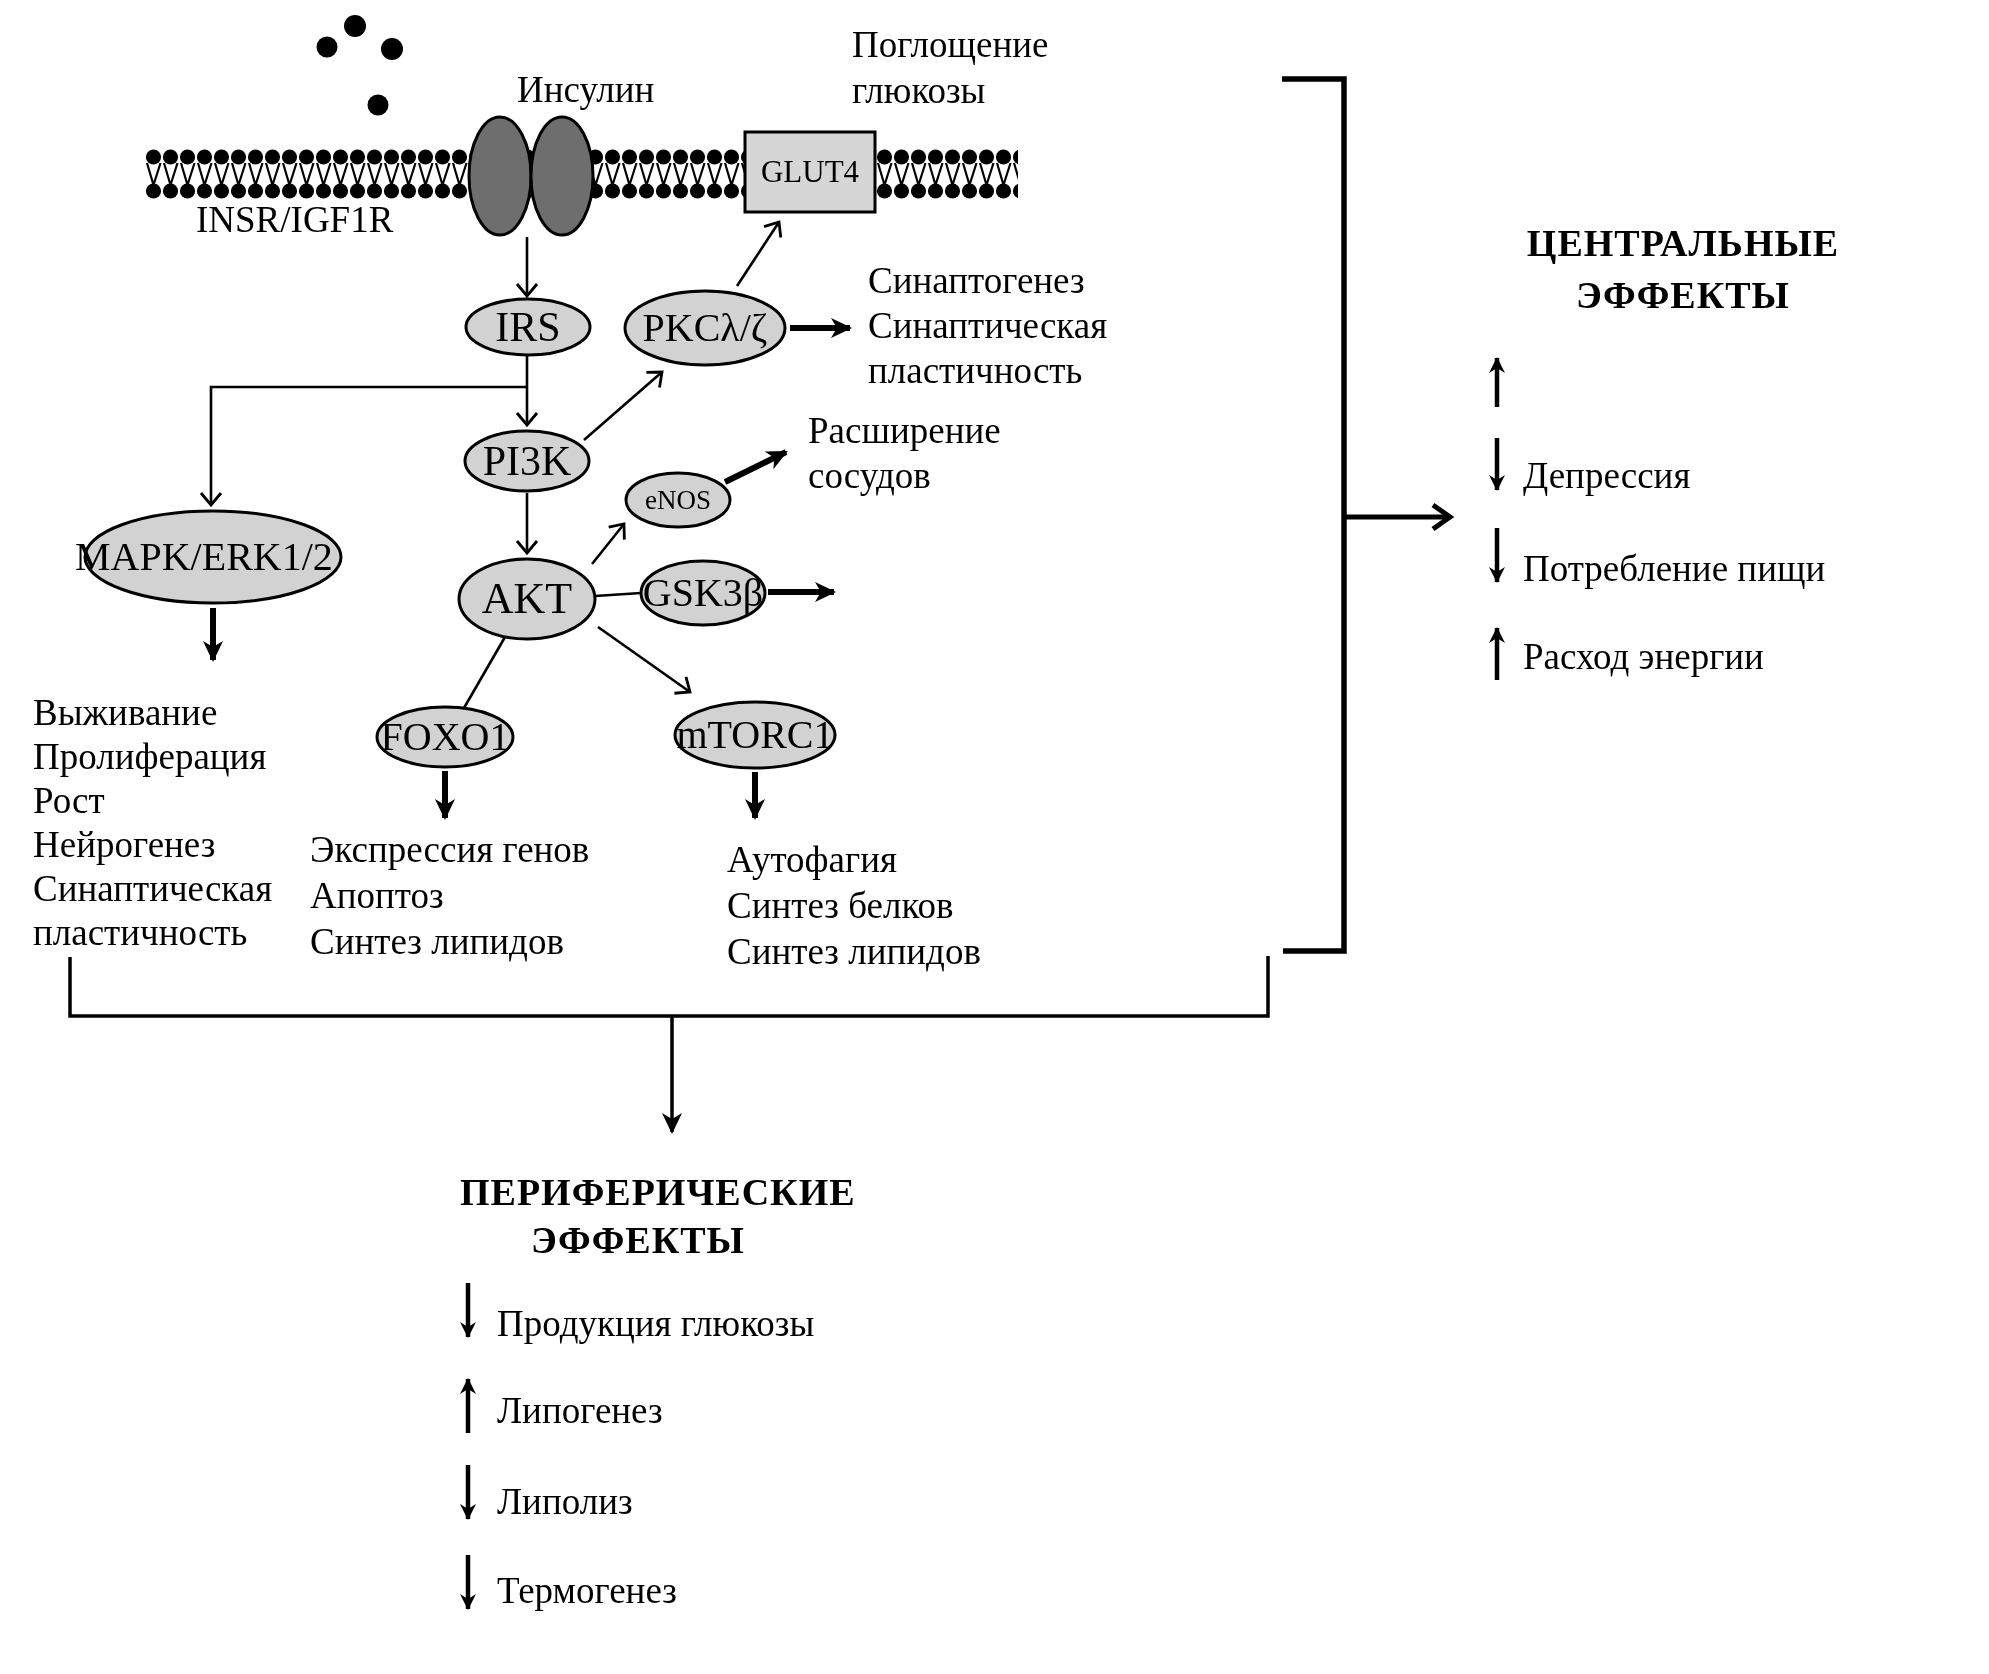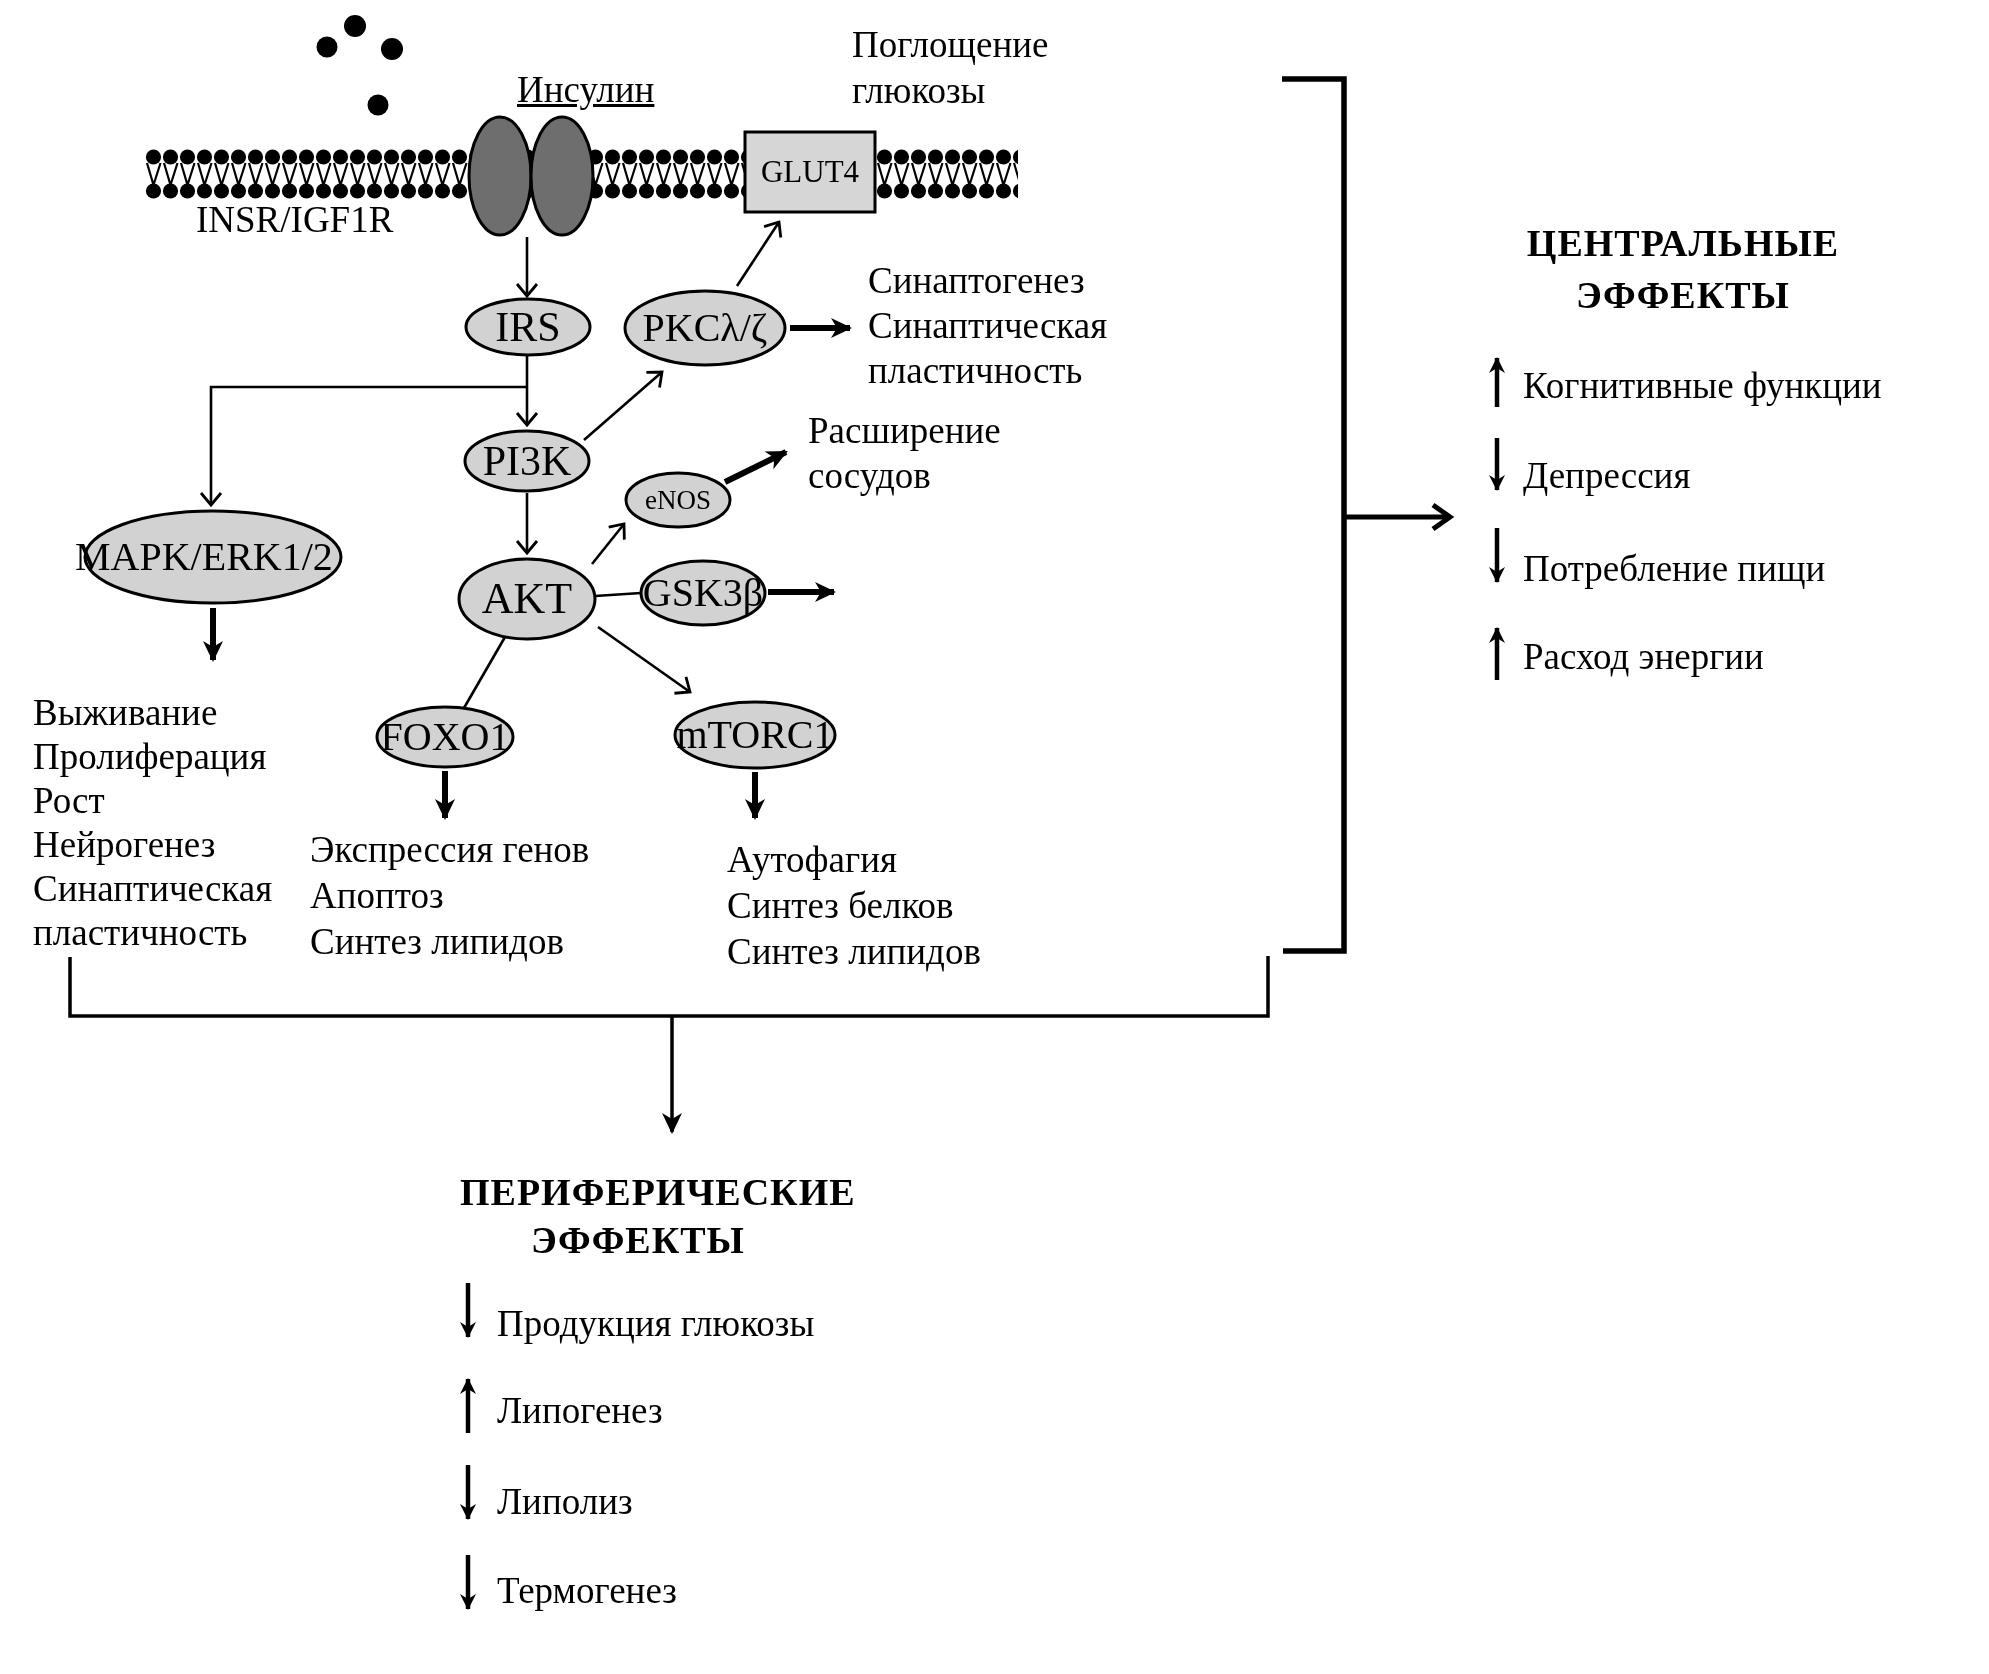--- a/index.html
+++ b/index.html
@@ -93,21 +93,21 @@
     <ellipse cx="527" cy="461" rx="62" ry="30" stroke="#000" stroke-width="3" fill="#d2d2d2"></ellipse>
     <ellipse cx="527" cy="599" rx="68" ry="40" stroke="#000" stroke-width="3" fill="#d2d2d2"></ellipse>
     <ellipse cx="705" cy="328" rx="80" ry="37" stroke="#000" stroke-width="3" fill="#d2d2d2"></ellipse>
     <ellipse cx="213" cy="557" rx="128" ry="46" stroke="#000" stroke-width="3" fill="#d2d2d2"></ellipse>
     <ellipse cx="678" cy="500" rx="52" ry="27" stroke="#000" stroke-width="3" fill="#d2d2d2"></ellipse>
     <ellipse cx="703" cy="593" rx="62" ry="32" stroke="#000" stroke-width="3" fill="#d2d2d2"></ellipse>
     <ellipse cx="445" cy="737" rx="68" ry="30" stroke="#000" stroke-width="3" fill="#d2d2d2"></ellipse>
     <ellipse cx="755" cy="735" rx="80" ry="33" stroke="#000" stroke-width="3" fill="#d2d2d2"></ellipse>
   </svg>
 
-  <div class="lbl" style="left:517px;top:68px;text-decoration:underline;">Инсулин</div>
+  <div class="lbl" style="left:517px;top:68px;">Инсулин</div>
 
   <div class="lbl" style="left:196px;top:198px;">INSR/IGF1R</div>
 
   <div class="node-lbl" style="left:745px;top:132px;width:130px;height:80px;line-height:80px;font-size:31px;">GLUT4</div>
 
   <div class="lbl block" style="left:852px;top:22px;line-height:46px;">
     <div>Поглощение</div>
     <div>глюкозы</div>
   </div>
 
@@ -151,21 +151,20 @@
   <div class="lbl block" style="left:727px;top:837px;line-height:46px;">
     <div>Аутофагия</div>
     <div>Синтез белков</div>
     <div>Синтез липидов</div>
   </div>
 
   <div class="lbl heading" style="left:1515px;top:217px;width:336px;line-height:52px;">
     <div>ЦЕНТРАЛЬНЫЕ</div>
     <div>ЭФФЕКТЫ</div>
   </div>
-  <div class="lbl" style="left:1523px;top:364px;">Когнитивные функции</div>
   <div class="lbl" style="left:1523px;top:454px;">Депрессия</div>
   <div class="lbl" style="left:1523px;top:547px;">Потребление пищи</div>
   <div class="lbl" style="left:1523px;top:635px;">Расход энергии</div>
 
   <div class="lbl heading" style="left:460px;top:1168px;width:356px;line-height:48px;">
     <div>ПЕРИФЕРИЧЕСКИЕ</div>
     <div>ЭФФЕКТЫ</div>
   </div>
   <div class="lbl" style="left:497px;top:1302px;">Продукция глюкозы</div>
   <div class="lbl" style="left:497px;top:1389px;">Липогенез</div>

